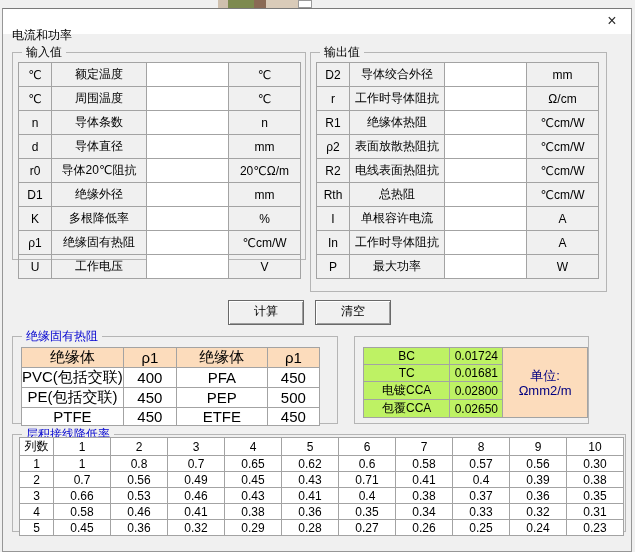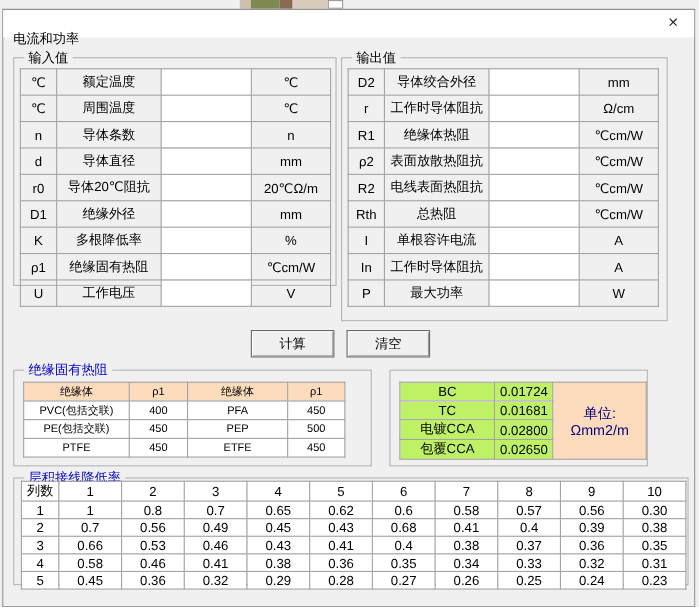--- a/index.html
+++ b/index.html
@@ -45,21 +45,21 @@
   td, th { border:1px solid #a3a3a3; text-align:center; overflow:hidden; white-space:nowrap; font-weight:normal; }
 
   .io-table { position:absolute; left:5px; top:9px; }
   .io-table td { height:24px; font-size:12px; }
   .io-table td.c-sym  { width:33px; }
   .io-table td.c-lbl  { width:95px; }
   .io-table td.c-val  { width:82px; background:#ffffff; }
   .io-table td.c-unit { width:72px; }
 
   .thermal-table { position:absolute; left:8px; top:10px; }
-  .thermal-table td, .thermal-table th { height:17px; font-size:10px; background:#fff; }
+  .thermal-table td, .thermal-table th { height:17px; font-size:15px; background:#fff; }
   .thermal-table th { background:#fcdcbc; }
   .thermal-table .c0 { width:96px; }
   .thermal-table .c1 { width:53px; }
   .thermal-table .c2 { width:91px; }
   .thermal-table .c3 { width:52px; }
 
   .resist-table { position:absolute; left:8px; top:10px; }
   .resist-table td { height:17px; font-size:12px; background:#bef264; }
   .resist-table .c0 { width:95px; }
   .resist-table .c1 { width:55px; }
@@ -67,21 +67,21 @@
     width:92px; background:#fcdcbc; color:#000080; font-size:13px; line-height:15px;margin-left:28px;
   }
 
   .derate-table { position:absolute; left:6px; top:2px; }
   .derate-table td, .derate-table th { height:16px; font-size:12px; background:#fff; }
   .derate-table .corner { width:34px; }
   .derate-table .num { width:57px; }
 
   .btn {
     position:absolute; width:76px; height:25px; background:#f0f0f0;
-    border:1px solid #696969; font-size:12px; font-family:Liberation Sans, sans-serif;
+    border:1px solid #696969; font-size:12px; font-family:Liberation Mono, monospace;
     box-shadow: inset 1px 1px 0 #ffffff, inset -1px -1px 0 #9d9d9d;
     text-align:center; line-height:23px; cursor:default;
   }
   .btn-calc { left:225px; top:291px; }
   .btn-clear{ left:312px; top:291px; }
 </style>
 </head>
 <body>
 
 <div class="bg-fragment">
@@ -314,21 +314,21 @@
             <td class="num">0.56</td>
             <td class="num">0.30</td>
           </tr>
           <tr>
             <td class="corner">2</td>
             <td class="num">0.7</td>
             <td class="num">0.56</td>
             <td class="num">0.49</td>
             <td class="num">0.45</td>
             <td class="num">0.43</td>
-            <td class="num">0.68</td>
+            <td class="num">0.71</td>
             <td class="num">0.41</td>
             <td class="num">0.4</td>
             <td class="num">0.39</td>
             <td class="num">0.38</td>
           </tr>
           <tr>
             <td class="corner">3</td>
             <td class="num">0.66</td>
             <td class="num">0.53</td>
             <td class="num">0.46</td>

